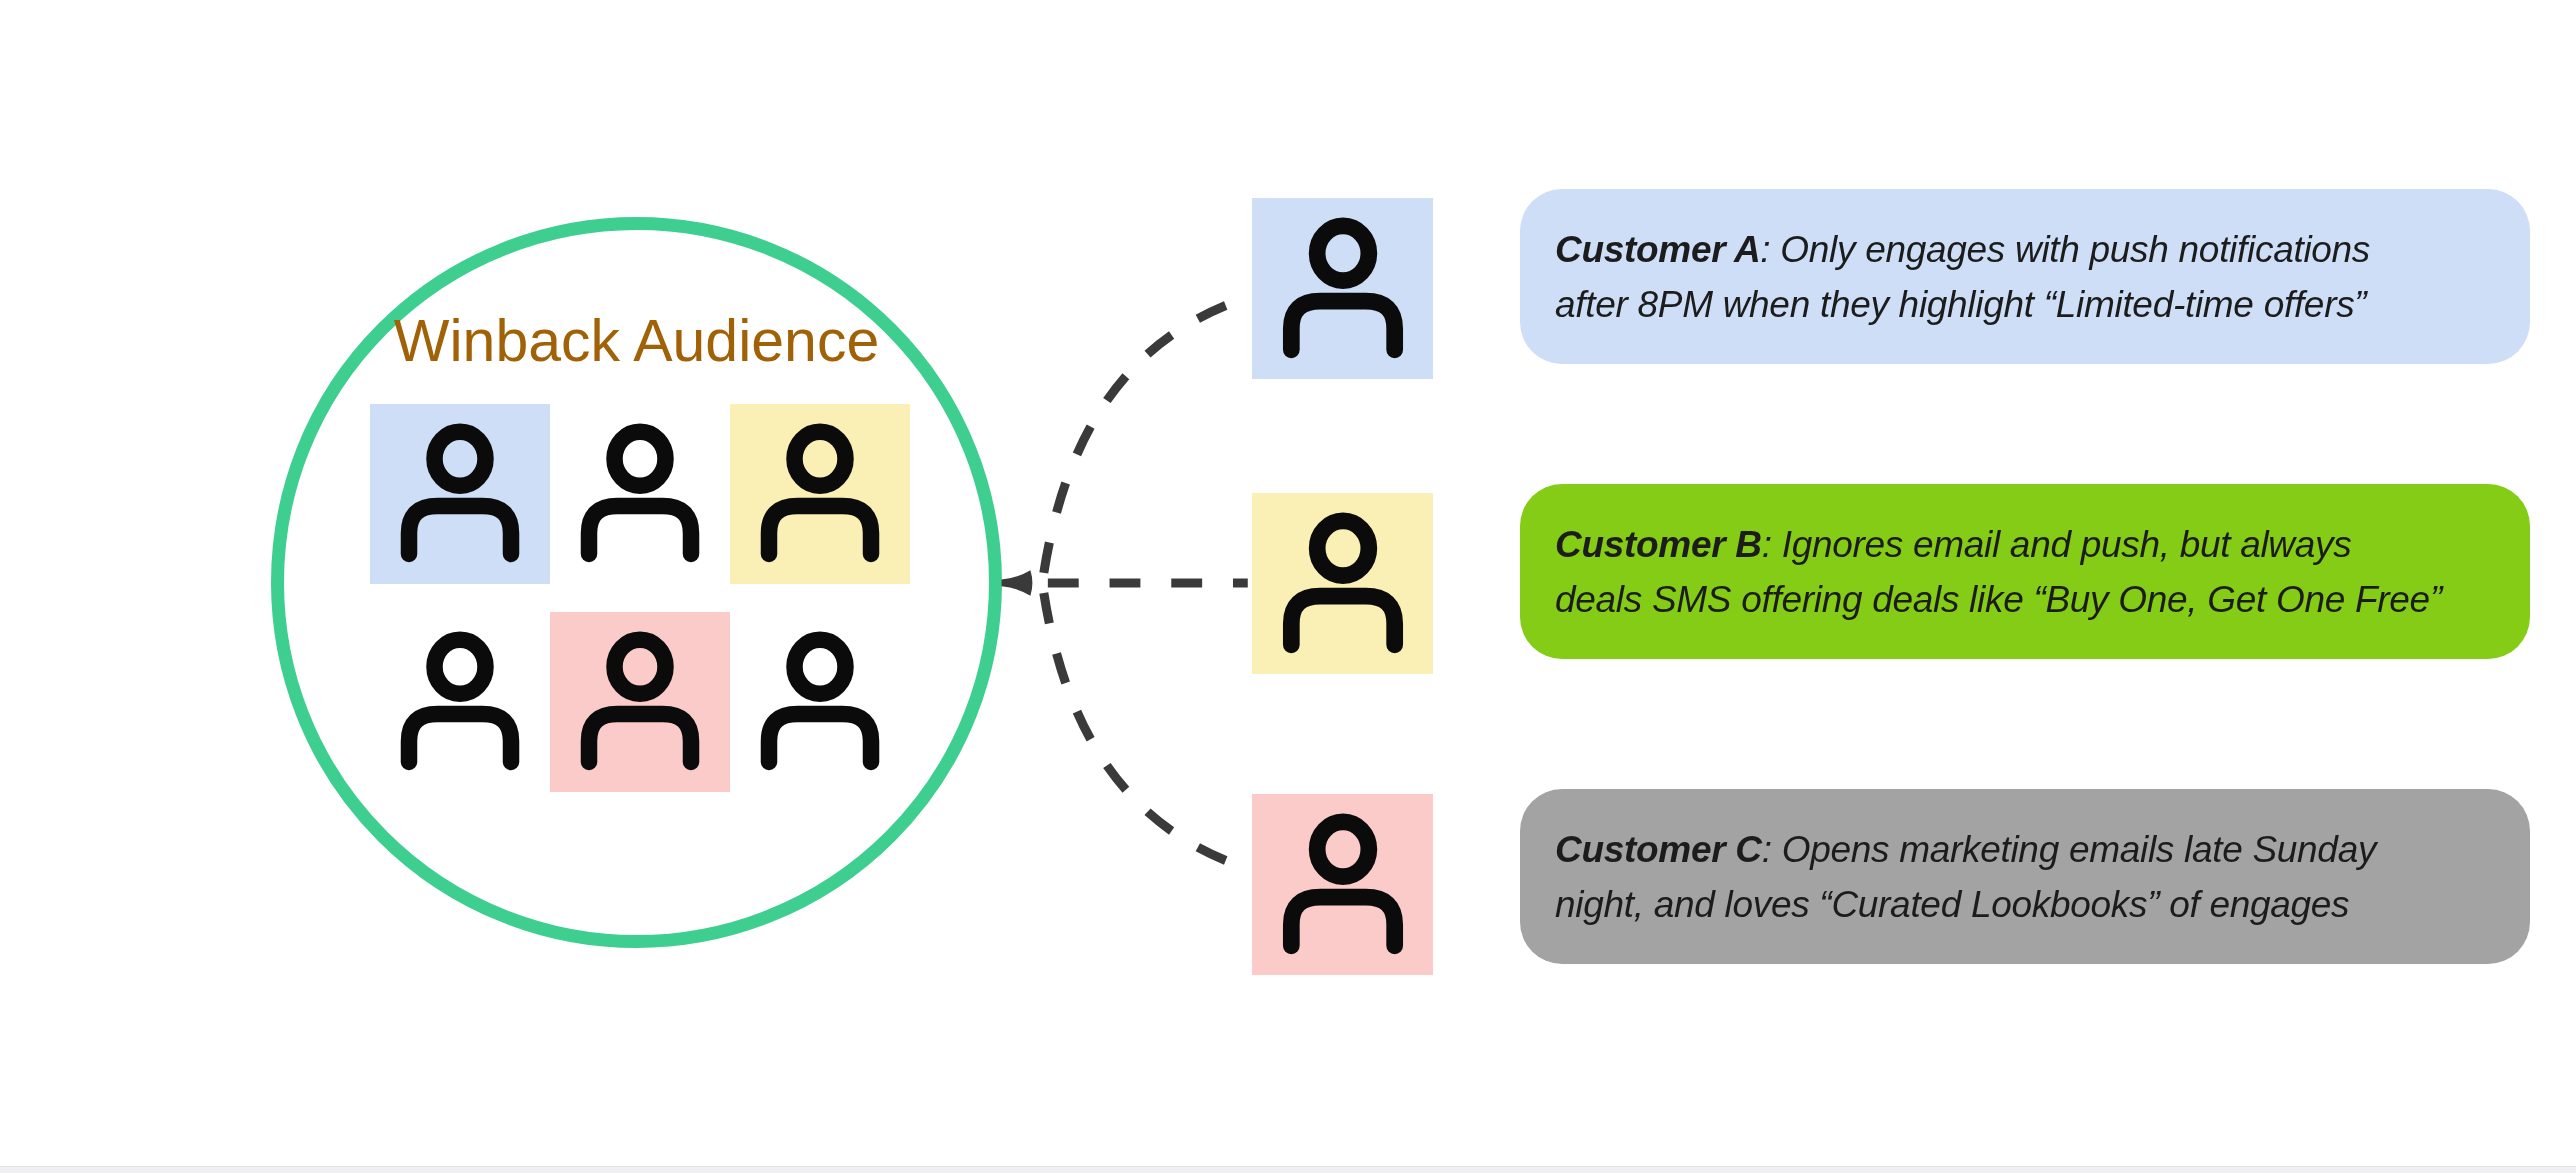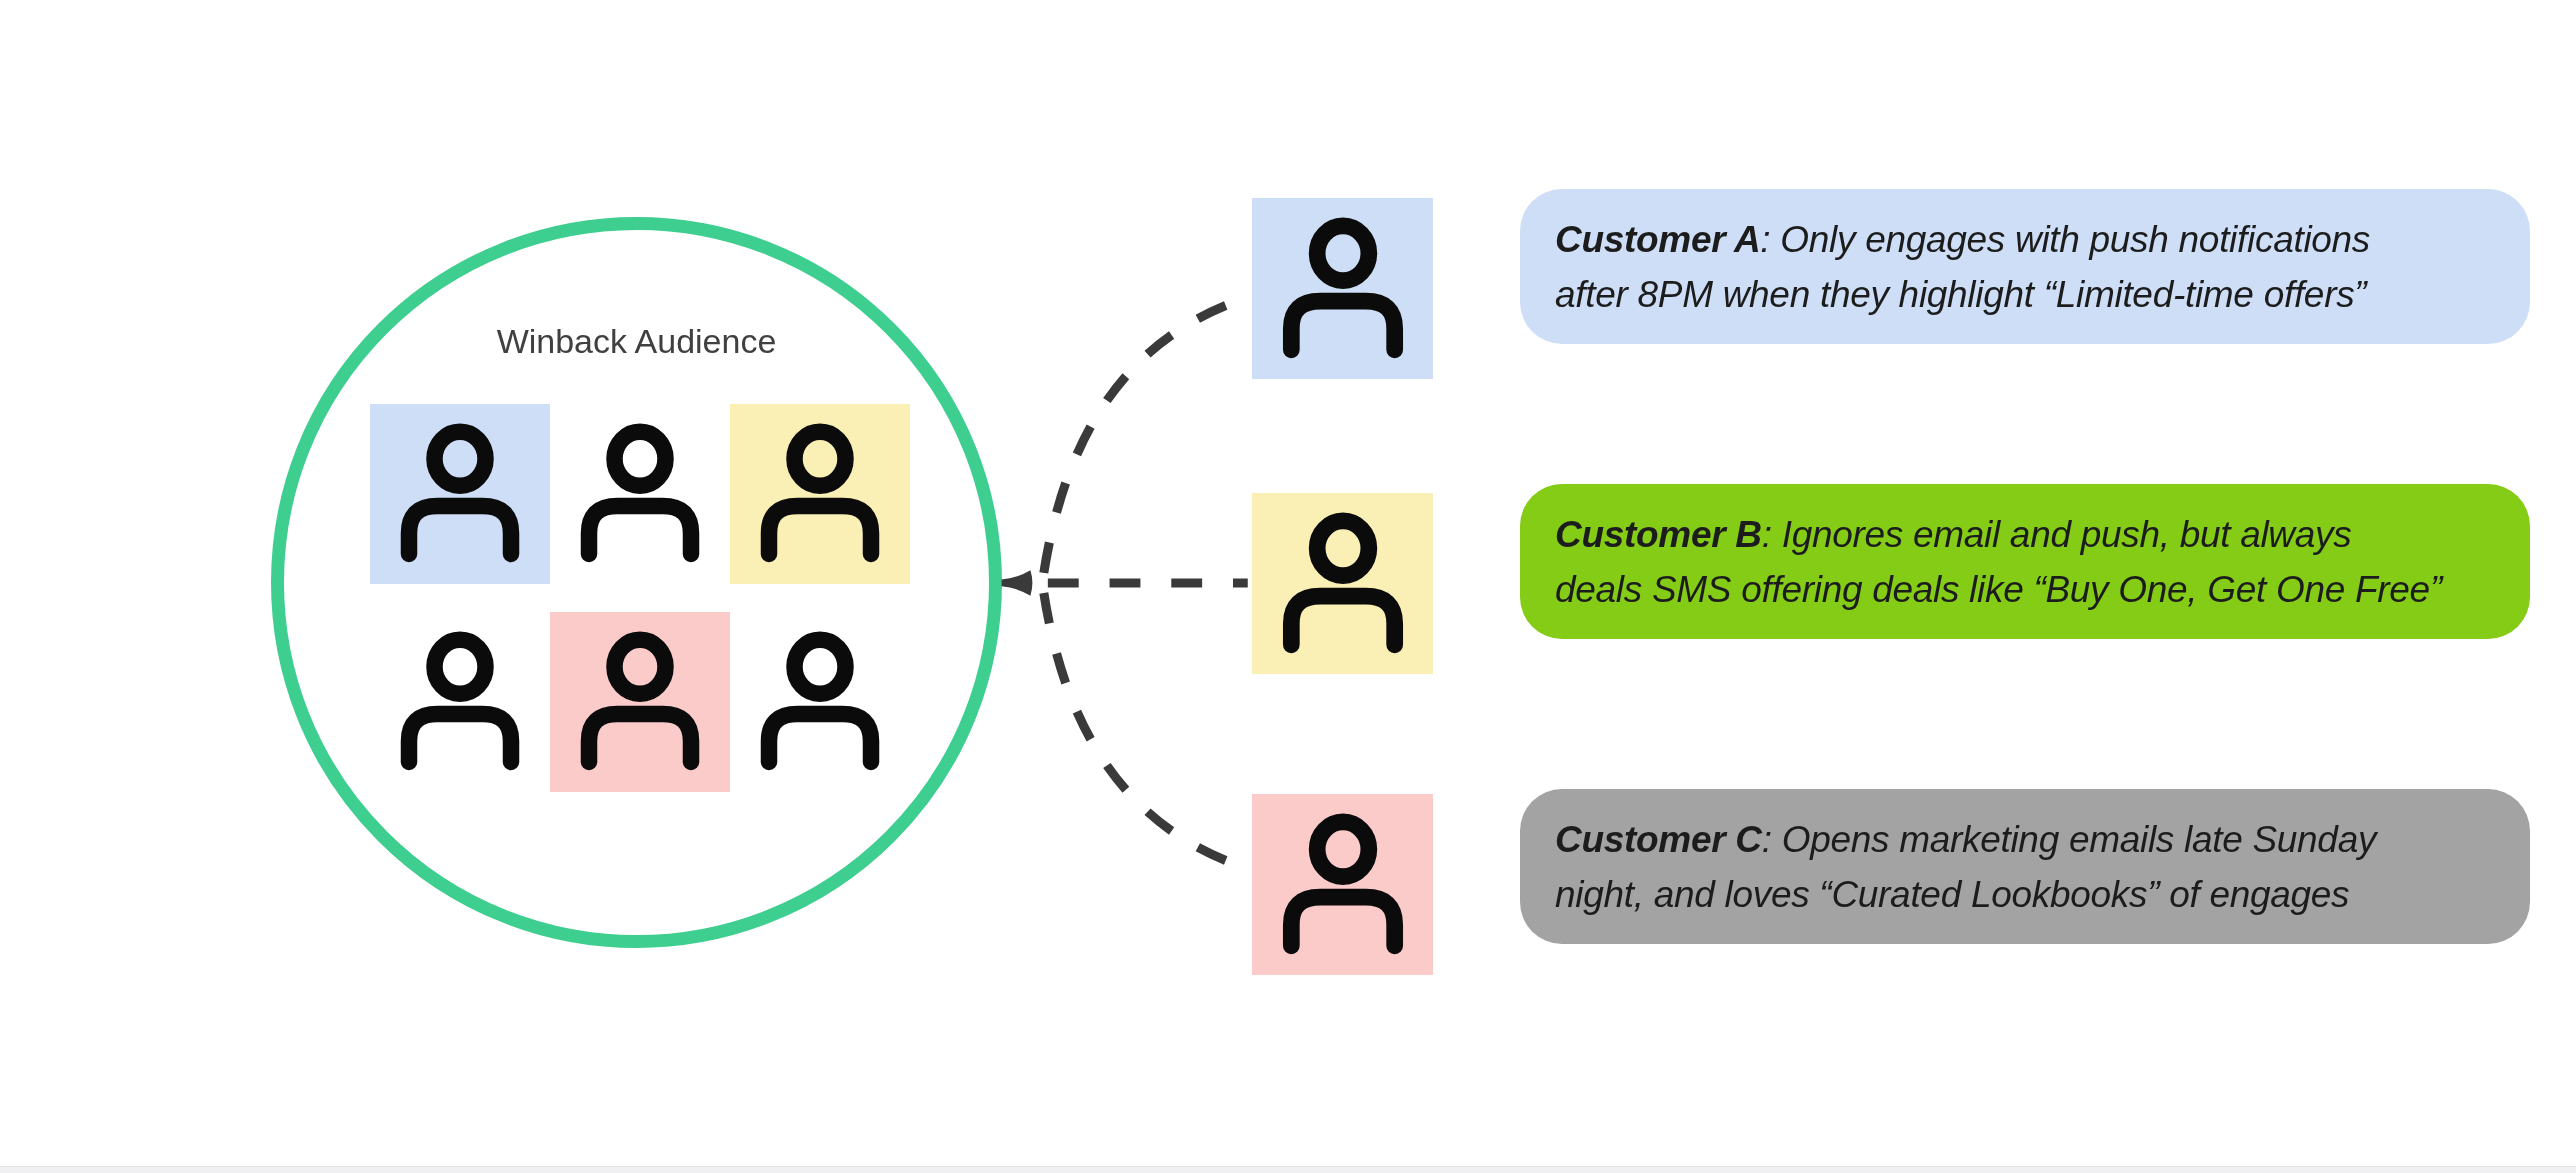--- a/index.html
+++ b/index.html
@@ -8,21 +8,21 @@
     font-family:"Liberation Sans",sans-serif;
   }
 
   
   .audience-circle{
     position:absolute;left:271px;top:217px;width:731px;height:731px;
     box-sizing:border-box;border:13.4px solid #3ECE8F;border-radius:50%;background:#ffffff;
   }
   .audience-title{
     position:absolute;left:271px;top:313px;width:731px;text-align:center;
-    font-size:34px;line-height:56px;color:#404040;letter-spacing:0;
+    font-size:59px;line-height:56px;color:#a16207;letter-spacing:0;
   }
   .audience-grid{
     position:absolute;left:370px;top:404px;
     display:grid;grid-template-columns:repeat(3,180px);grid-template-rows:180px 180px;row-gap:28px;
   }
   .cell{width:180px;height:180px;display:flex;align-items:center;justify-content:center;}
   .bg-blue{background:#CDDEF6;}
   .bg-yellow{background:#FAF0B5;}
   .bg-pink{background:#FACBC9;}
   .person-svg{width:150px;height:150px;display:block;}
@@ -34,21 +34,21 @@
   .rt-b{top:493px;}
   .rt-c{top:794px;}
 
   
   .connectors{position:absolute;left:0;top:0;width:2576px;height:1174px;pointer-events:none;}
   .dash{stroke:#3A3A3A;stroke-width:13.5;fill:none;stroke-dasharray:46 46;}
   .flare{fill:#3A3A3A;stroke:none;}
 
   
   .desc-box{
-    position:absolute;left:1520px;width:1010px;height:155px;box-sizing:border-box;
+    position:absolute;left:1520px;width:1010px;height:175px;box-sizing:border-box;
     border-radius:42px;padding:0 29.5px 0 35px;
     display:flex;flex-direction:column;justify-content:center;
     font-style:italic;font-size:37px;line-height:55px;color:#1c1c1c;letter-spacing:-0.3px;
   }
   .desc-box p{margin:0;white-space:nowrap;}
   .desc-box b{font-weight:700;}
   .box-a{top:189px;background:#CDDEF6;}
   .box-b{top:484px;background:#84cc16;}
   .box-c{top:789px;background:#a3a3a3;}
 

